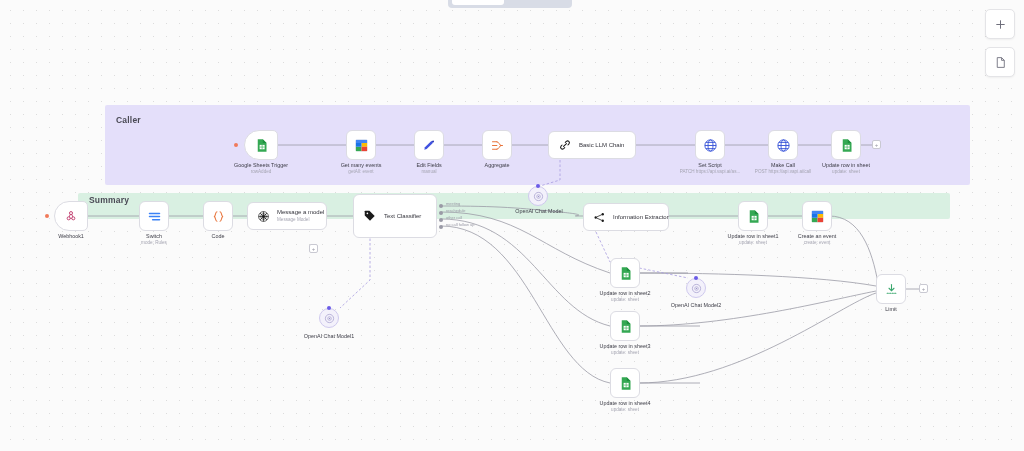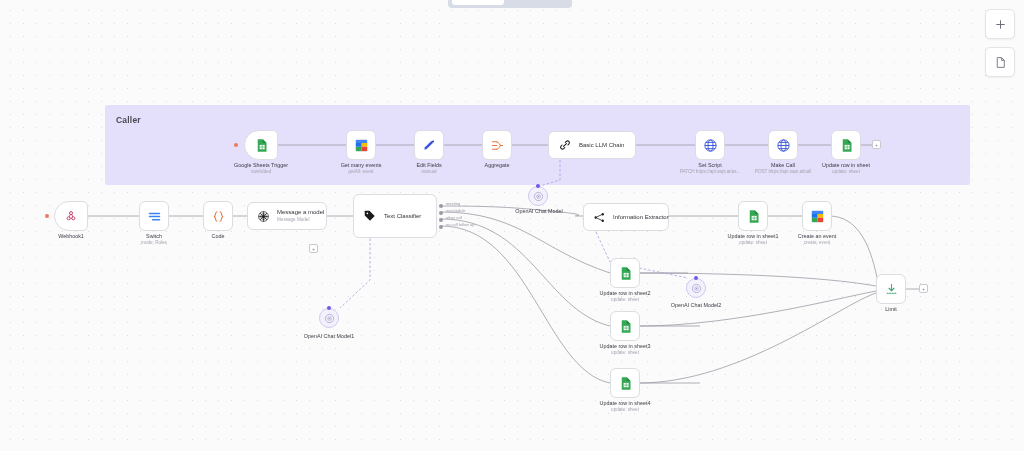--- a/index.html
+++ b/index.html
@@ -152,20 +152,23 @@
 
 <div id="canvas">
 
   <div class="topbar">
     <div class="inner"></div>
   </div>
 
   <div class="group grp-caller">
     <div class="group-label">Caller</div>
   </div>
+  <div class="group grp-summary">
+    <div class="group-label">Summary</div>
+  </div>
 
   <svg id="edges">
     <g stroke="#9a9aa6" stroke-width="0.8" fill="none">
 
       <line x1="265" y1="145" x2="346" y2="145"></line>
       <line x1="376" y1="145" x2="414" y2="145"></line>
       <line x1="444" y1="145" x2="482" y2="145"></line>
       <line x1="512" y1="145" x2="548" y2="145"></line>
       <line x1="636" y1="145" x2="695" y2="145"></line>
       <line x1="725" y1="145" x2="768" y2="145"></line>

